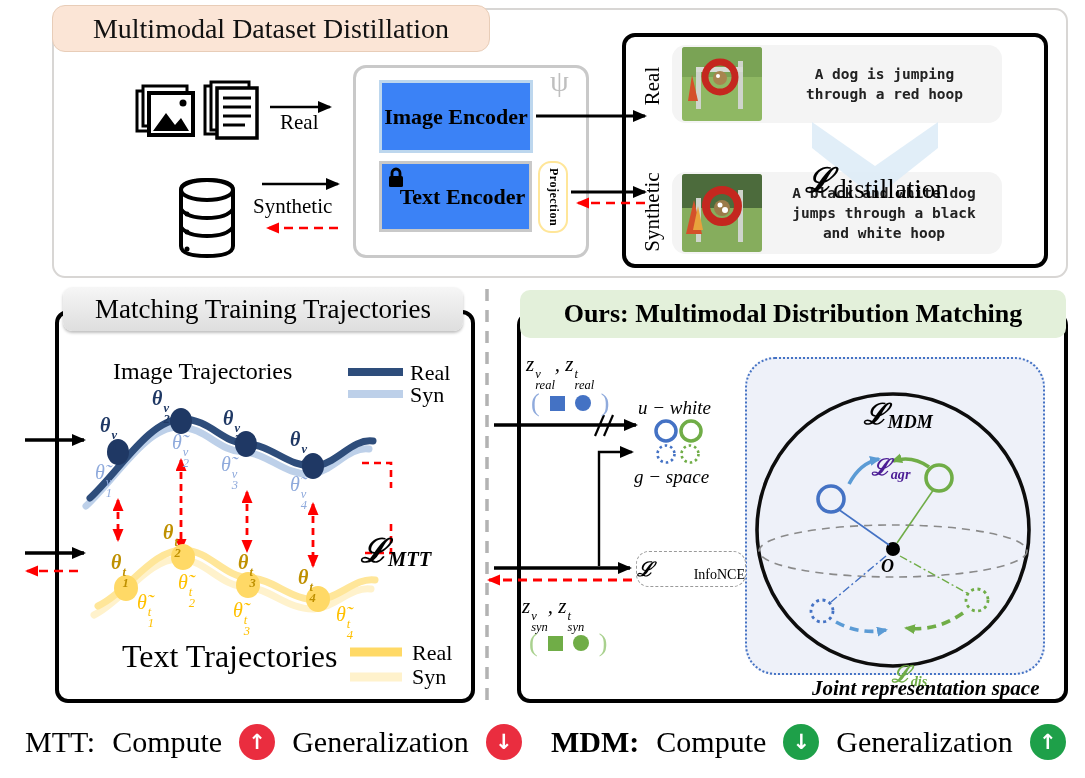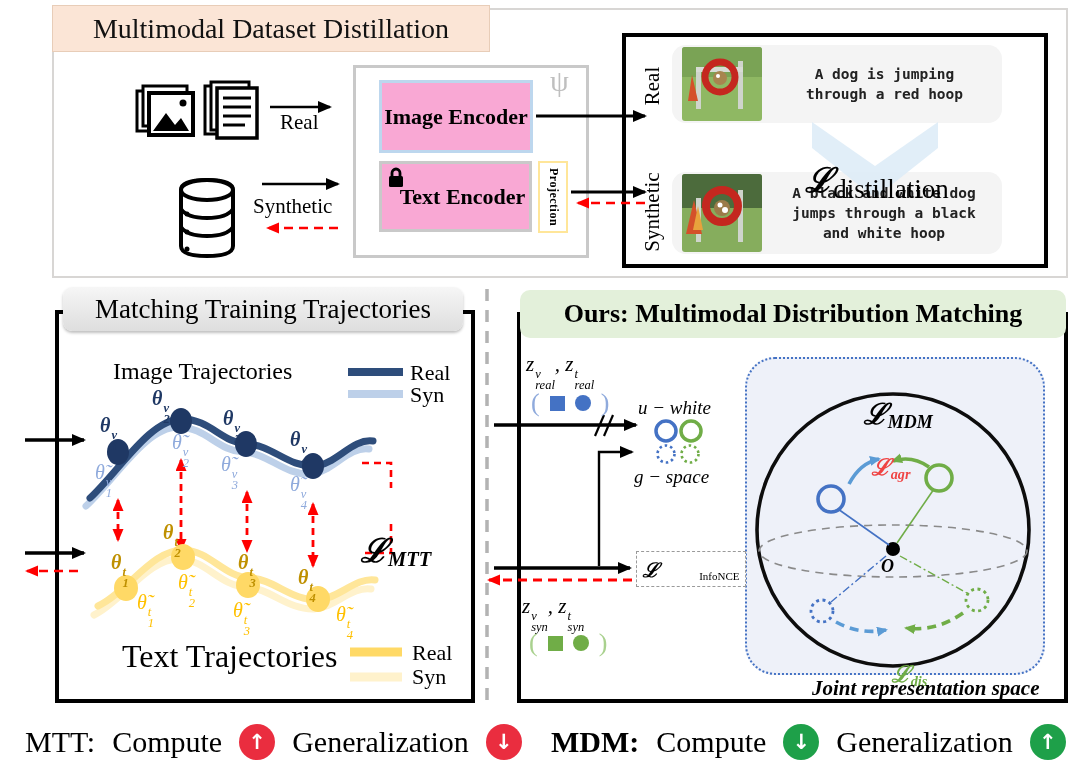--- a/index.html
+++ b/index.html
@@ -1,26 +1,26 @@
 <!DOCTYPE html>
 <html><head>
 <meta charset="utf-8">
 <style>
   html,body{margin:0;padding:0;}
   body{width:1085px;height:778px;position:relative;background:#fff;
        font-family:"Liberation Serif", serif;overflow:hidden;}
-  .panel{position:absolute;box-sizing:border-box;}
+  .panel{position:absolute;box-sizing:border-box;border-radius:13px;}
   .lbl{position:absolute;z-index:60;white-space:pre;}
   
   .outerbox{left:52px;top:8px;width:1016px;height:270px;border:2px solid #d8d6d4;background:#fff;}
   .peach{left:52px;top:5px;width:438px;height:47px;background:#fbe5d6;border:1px solid #e8cdb8;
          display:flex;align-items:center;justify-content:center;font-size:28px;color:#111;z-index:5;}
   .encwrap{left:353px;top:65px;width:236px;height:193px;border:3px solid #c9c9c9;background:#fff;z-index:4;}
   .encbox{position:absolute;box-sizing:border-box;display:flex;align-items:center;justify-content:center;
-          text-align:center;font-weight:bold;font-size:22px;line-height:1.15;background:#f9a8d4;}
+          text-align:center;font-weight:bold;font-size:22px;line-height:1.15;background:#3b82f6;}
   .imgenc{left:379px;top:80px;width:154px;height:73px;border:3px solid #bdd7ee;z-index:6;}
   .txtenc{left:379px;top:161px;width:153px;height:71px;border:3px solid #c9c9c9;z-index:6;}
   .proj{left:538px;top:161px;width:30px;height:72px;border:2px solid #ffe699;z-index:6;background:#fff;
         display:flex;align-items:center;justify-content:center;}
   .projtext{writing-mode:vertical-rl;font-weight:bold;font-size:12px;letter-spacing:.5px;}
   .psi{left:550px;top:64px;font-size:30px;color:#bfbfbf;z-index:7;}
   .resultbox{left:622px;top:33px;width:426px;height:235px;border:4px solid #000;background:#fff;z-index:3;}
   .bubble{position:absolute;background:#f4f4f4;border-radius:14px;z-index:8;}
   .cap{position:absolute;z-index:60;font-family:"DejaVu Sans Mono", monospace;font-size:14.5px;font-weight:bold;
        display:flex;align-items:center;justify-content:center;text-align:center;white-space:pre-line;line-height:1.4;color:#222;}
@@ -273,28 +273,28 @@
   <span class="bracketglyph">(</span>
   <span class="sq" style="background:#70ad47;"></span>
   <span class="ci" style="background:#70ad47;"></span>
   <span class="bracketglyph">)</span>
 </div>
 
 <div class="mlabel" style="left:638px;top:397px;font-size:19px;">u − white</div>
 <div class="mlabel" style="left:634px;top:466px;font-size:19px;">g − space</div>
 
 <div class="panel infonce">
-  <span class="lbl" style="position:static;font-size:20px;"><span class="loss">ℒ</span><span style="font-size:11px;vertical-align:-3px;margin-left:40px;">InfoNCE</span></span>
+  <span class="lbl" style="position:static;font-size:20px;"><span class="loss">ℒ</span><span style="font-size:14px;vertical-align:-3px;margin-left:40px;">InfoNCE</span></span>
 </div>
 
 <div class="panel spherebox"></div>
 <div class="lbl" style="left:849px;top:360px;font-size:29px;">
   <span class="loss">ℒ</span><span class="lsub serif-it">MDM</span>
 </div>
-<div class="lbl" style="left:860px;top:424px;font-size:23px;color:#ef4444;">
+<div class="lbl" style="left:860px;top:424px;font-size:23px;color:#4c1d95;">
   <span class="loss">ℒ</span><span class="lsub serif-it">agr</span>
 </div>
 <div class="lbl" style="left:880px;top:631px;font-size:23px;color:#70ad47;">
   <span class="loss">ℒ</span><span class="lsub serif-it">dis</span>
 </div>
 <div class="lbl serif-it" style="left:881px;top:556px;font-size:18px;font-weight:bold;">O</div>
 <div class="lbl" style="left:812px;top:676px;font-size:21px;font-weight:bold;font-style:italic;">Joint representation space</div>
 
 <div class="foot" style="left:25px;top:724px;">
   <span>MTT:</span>

